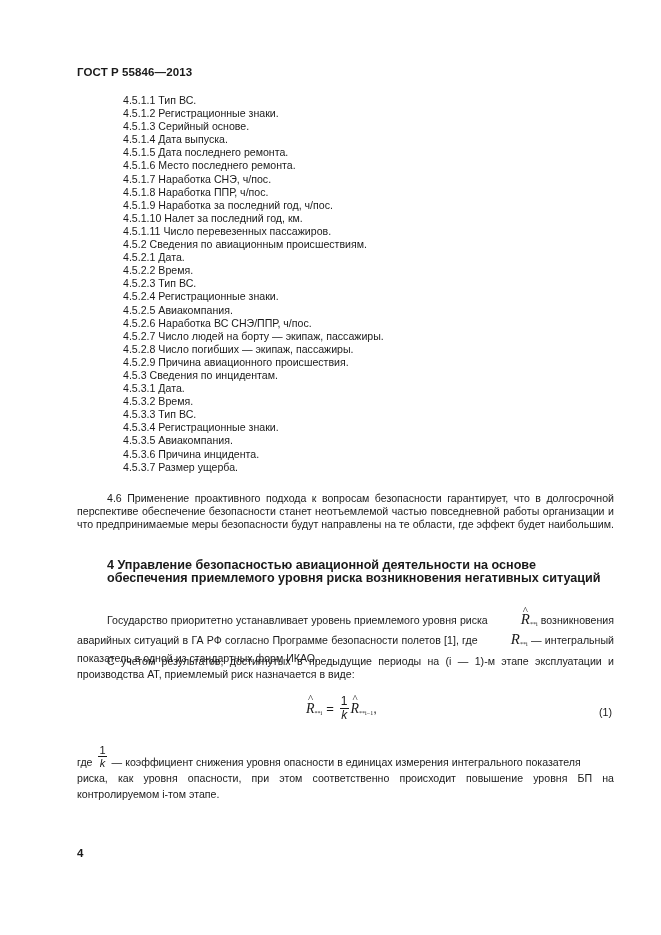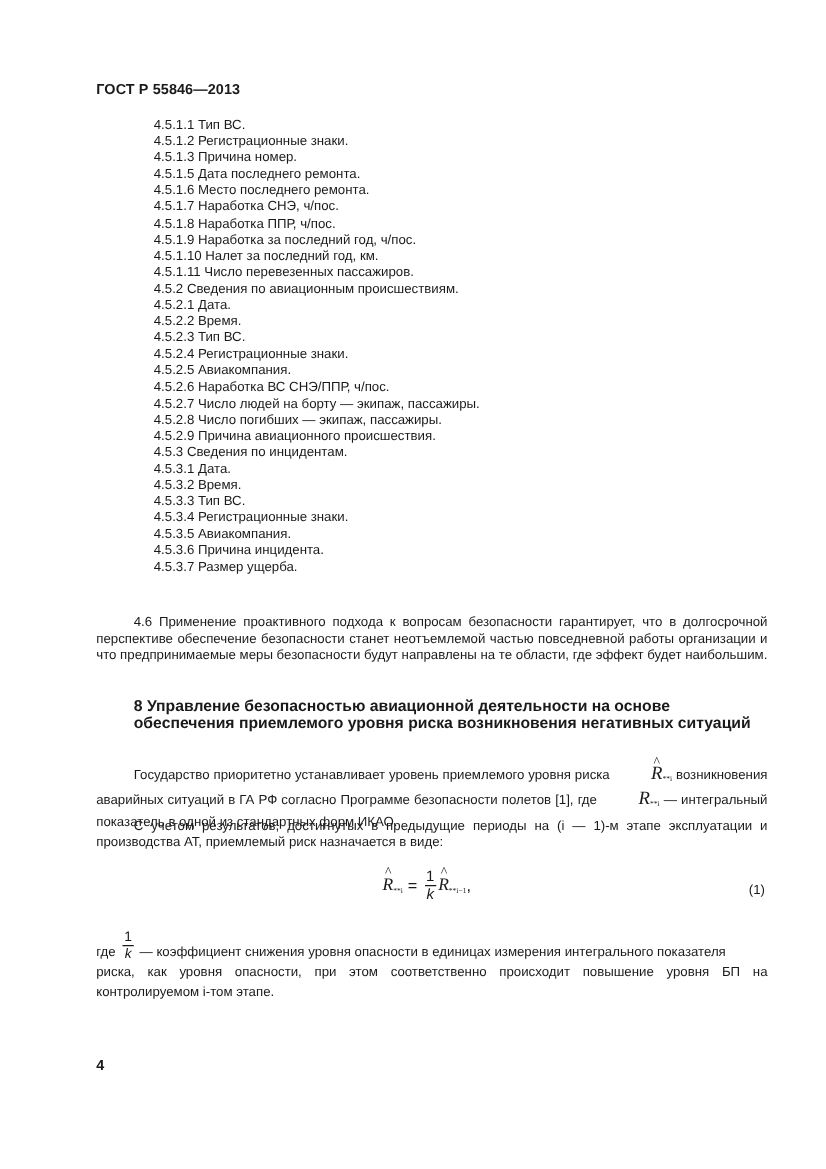--- a/index.html
+++ b/index.html
@@ -25,21 +25,22 @@
   .page-number { position: absolute; left: 77px; top: 847px; font-size: 11.5px; font-weight: bold; }
 </style>
 </head>
 <body>
 
 <div class="page-header">ГОСТ Р 55846—2013</div>
 
 <div class="list">
   <div>4.5.1.1 Тип ВС.</div>
   <div>4.5.1.2 Регистрационные знаки.</div>
-  <div>4.5.1.3 Причина номер.</div>
+  <div>4.5.1.3 Серийный основе.</div>
+  <div>4.5.1.4 Дата выпуска.</div>
   <div>4.5.1.5 Дата последнего ремонта.</div>
   <div>4.5.1.6 Место последнего ремонта.</div>
   <div>4.5.1.7 Наработка СНЭ, ч/пос.</div>
   <div>4.5.1.8 Наработка ППР, ч/пос.</div>
   <div>4.5.1.9 Наработка за последний год, ч/пос.</div>
   <div>4.5.1.10 Налет за последний год, км.</div>
   <div>4.5.1.11 Число перевезенных пассажиров.</div>
   <div>4.5.2 Сведения по авиационным происшествиям.</div>
   <div>4.5.2.1 Дата.</div>
   <div>4.5.2.2 Время.</div>
@@ -55,21 +56,21 @@
   <div>4.5.3.2 Время.</div>
   <div>4.5.3.3 Тип ВС.</div>
   <div>4.5.3.4 Регистрационные знаки.</div>
   <div>4.5.3.5 Авиакомпания.</div>
   <div>4.5.3.6 Причина инцидента.</div>
   <div>4.5.3.7 Размер ущерба.</div>
 </div>
 
 <div class="para indent" style="top:492px;">4.6 Применение проактивного подхода к вопросам безопасности гарантирует, что в долгосрочной перспективе обеспечение безопасности станет неотъемлемой частью повседневной работы организации и что предпринимаемые меры безопасности будут направлены на те области, где эффект будет наибольшим.</div>
 
-<div class="section-title">8 Управление безопасностью авиационной деятельности на основе обеспечения приемлемого уровня риска возникновения негативных ситуаций</div>
+<div class="section-title">4 Управление безопасностью авиационной деятельности на основе обеспечения приемлемого уровня риска возникновения негативных ситуаций</div>
 
 <div class="para indent" style="top:612px; line-height:14.5px;">
   <span>Государство приоритетно устанавливает уровень приемлемого уровня риска </span><span class="rhat math"><span class="hat">^</span><span>R</span><span class="sub">**i</span></span><span> возникновения аварийных ситуаций в ГА РФ согласно Программе безопасности полетов [1], где </span><span class="rhat math"><span>R</span><span class="sub">**i</span></span><span> — интегральный показатель в одной из стандартных форм ИКАО.</span>
 </div>
 
 <div class="para indent" style="top:655px;">С учетом результатов, достигнутых в предыдущие периоды на (i — 1)-м этапе эксплуатации и производства АТ, приемлемый риск назначается в виде:</div>
 
 <div class="formula">
   <span class="rhat math" style="font-size:14px;"><span class="hat">^</span><span>R</span><span class="sub">**i</span></span>
   <span style="margin:0 4px;">=</span>

